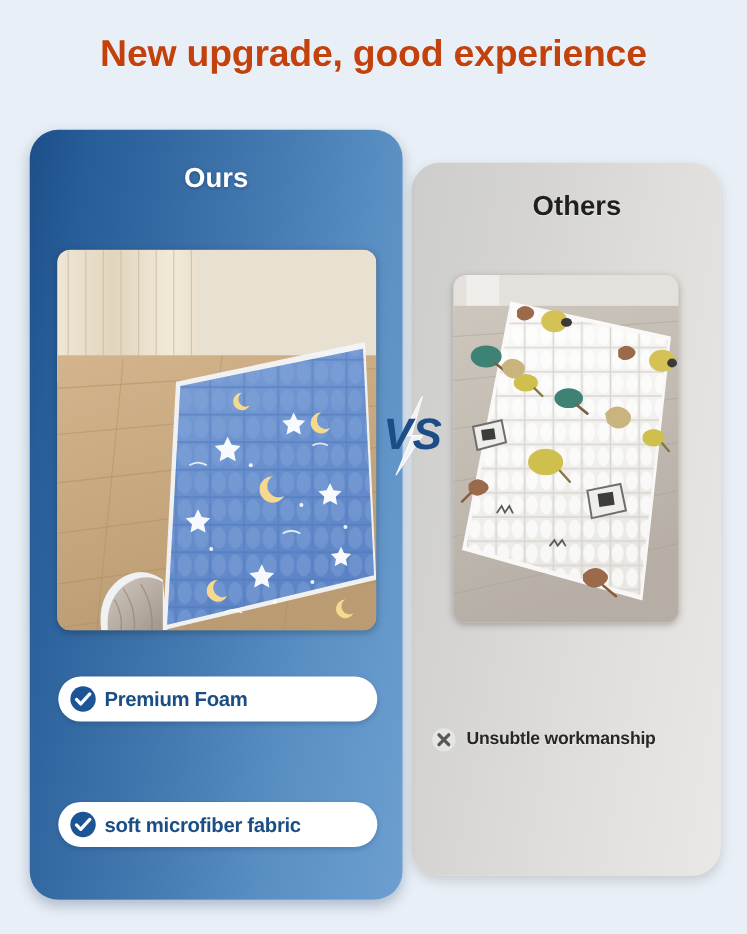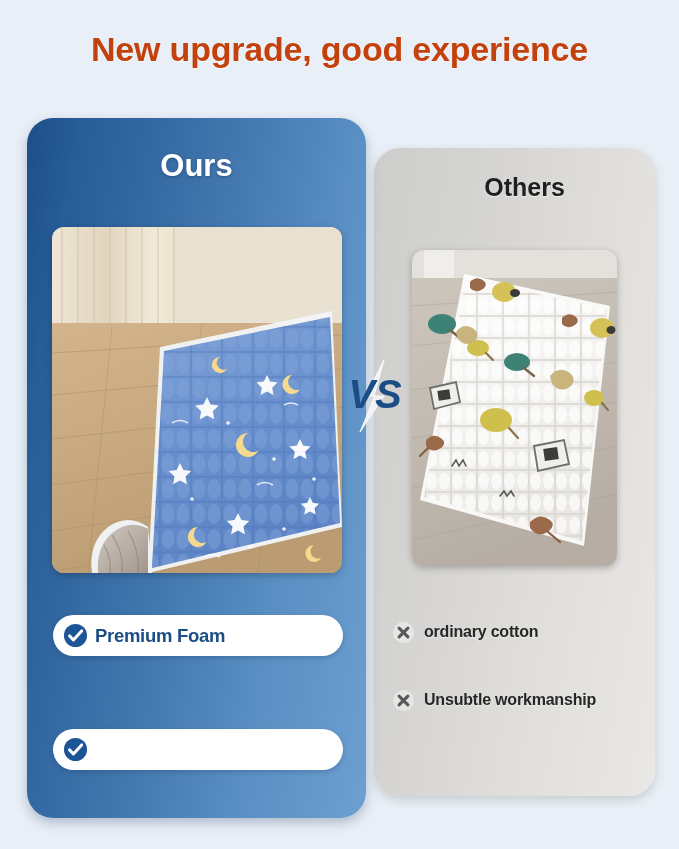--- a/index.html
+++ b/index.html
@@ -67,21 +67,21 @@
 
   .panel-heading {
     position: absolute;
     width: 100%;
     text-align: center;
     font-weight: bold;
   }
 
   #ours-heading {
     top: 30px;
-    font-size: 31px;
+    font-size: 25px;
     color: #ffffff;
     text-shadow: 0 1px 3px rgba(20,45,80,0.45);
   }
 
   #others-heading {
     top: 25px;
     font-size: 25px;
     color: #1f1f1f;
     text-shadow: 0 1px 1px rgba(255,255,255,0.6);
     padding-left: 20px;
@@ -162,21 +162,21 @@
   
   .con-row {
     position: absolute;
     left: 18px;
     width: 255px;
     height: 28px;
     display: flex;
     align-items: center;
   }
   .con-1 { top: 470px; }
-  .con-2 { top: 538px; text-align: right; }
+  .con-2 { top: 510px; text-align: right; }
   .con-3 { top: 580px; }
 
   .x-icon {
     width: 23px;
     height: 23px;
     flex: 0 0 23px;
     margin-right: 9px;
   }
   .x-icon svg { display: block; width: 100%; height: 100%; }
 
@@ -301,20 +301,21 @@
   </div>
 
 
   <div class="pill pill-3">
     <span class="check-icon">
       <svg viewBox="0 0 26 26">
         <circle cx="13" cy="13" r="12" fill="#1c5596"></circle>
         <path d="M6.8 13.4 l4 4.2 8.6 -9.4" fill="none" stroke="#ffffff" stroke-width="3.1" stroke-linecap="round" stroke-linejoin="round"></path>
       </svg>
     </span>
+    <span class="pill-label">soft microfiber fabric</span>
   </div>
 </div>
 
 <div class="panel" id="others-panel">
 
   <div class="panel-heading" id="others-heading">Others</div>
 
   <div class="photo-frame" id="others-photo">
     <svg class="photo-svg" viewBox="0 0 205 316" preserveAspectRatio="none">
       <defs>
@@ -406,29 +407,20 @@
         </g>
 
         <g stroke="#5a5a58" stroke-width="1.6" fill="none" stroke-linecap="round">
           <path d="M40 216 l4 -6 3 6 4 -6 3 6"></path>
           <path d="M88 246 l4 -5 3 5 4 -5 3 5"></path>
         </g>
       </g>
     </svg>
   </div>
 
-  <div class="con-row con-1">
-    <span class="x-icon">
-      <svg viewBox="0 0 24 24">
-        <circle cx="12" cy="12" r="11" fill="#e6e6e4"></circle>
-        <path d="M7.4 7.4 L16.6 16.6 M16.6 7.4 L7.4 16.6" stroke="#595959" stroke-width="3.2" stroke-linecap="round"></path>
-      </svg>
-    </span>
-    <span class="con-label">ordinary cotton</span>
-  </div>
 
   <div class="con-row con-2">
     <span class="x-icon">
       <svg viewBox="0 0 24 24">
         <circle cx="12" cy="12" r="11" fill="#e6e6e4"></circle>
         <path d="M7.4 7.4 L16.6 16.6 M16.6 7.4 L7.4 16.6" stroke="#595959" stroke-width="3.2" stroke-linecap="round"></path>
       </svg>
     </span>
     <span class="con-label">Unsubtle workmanship</span>
   </div>

